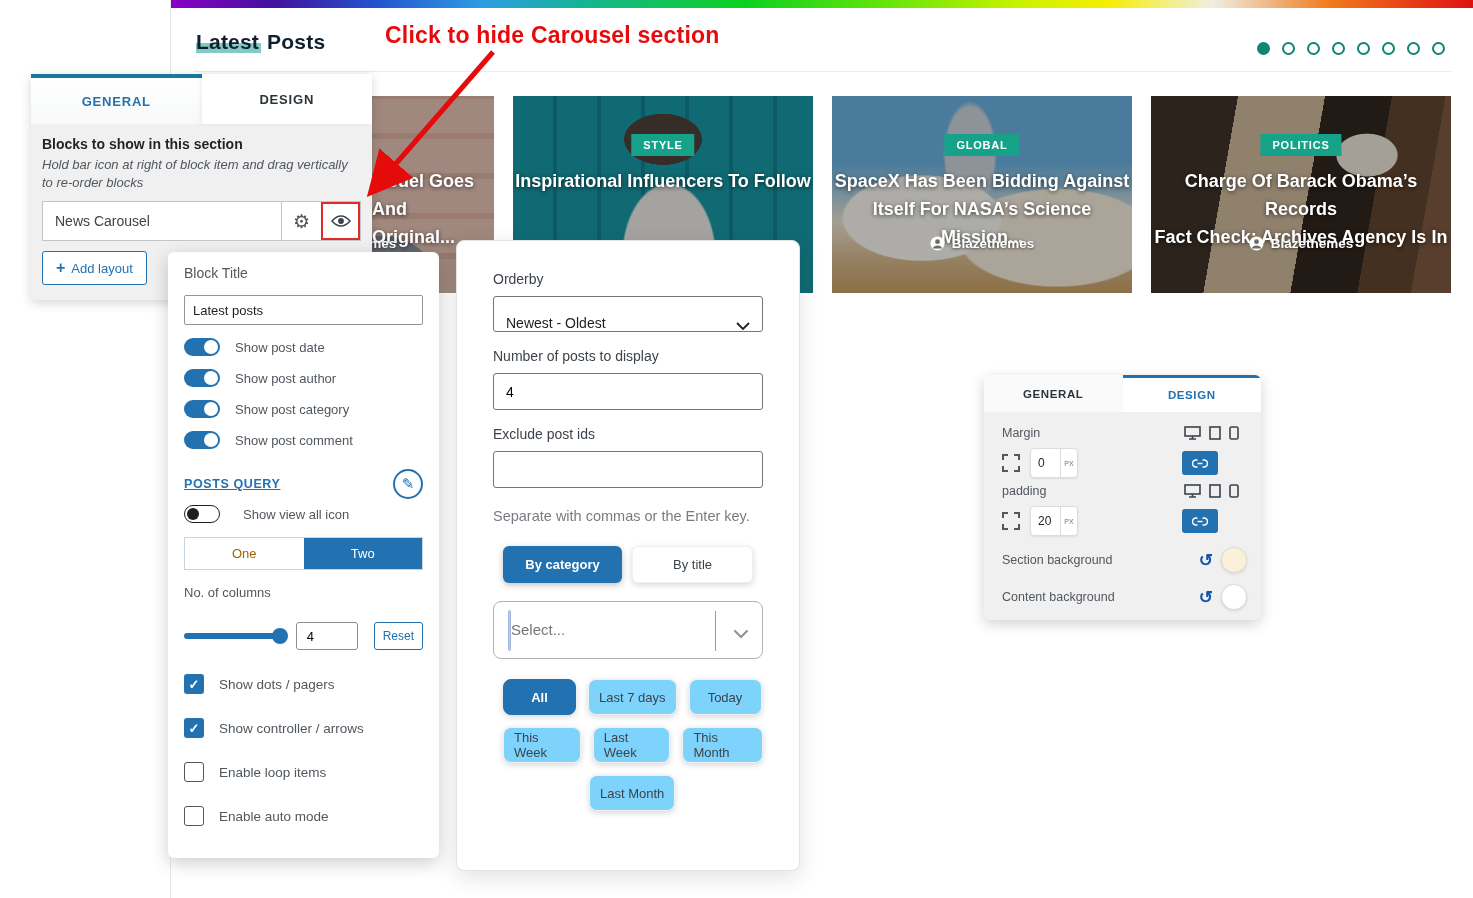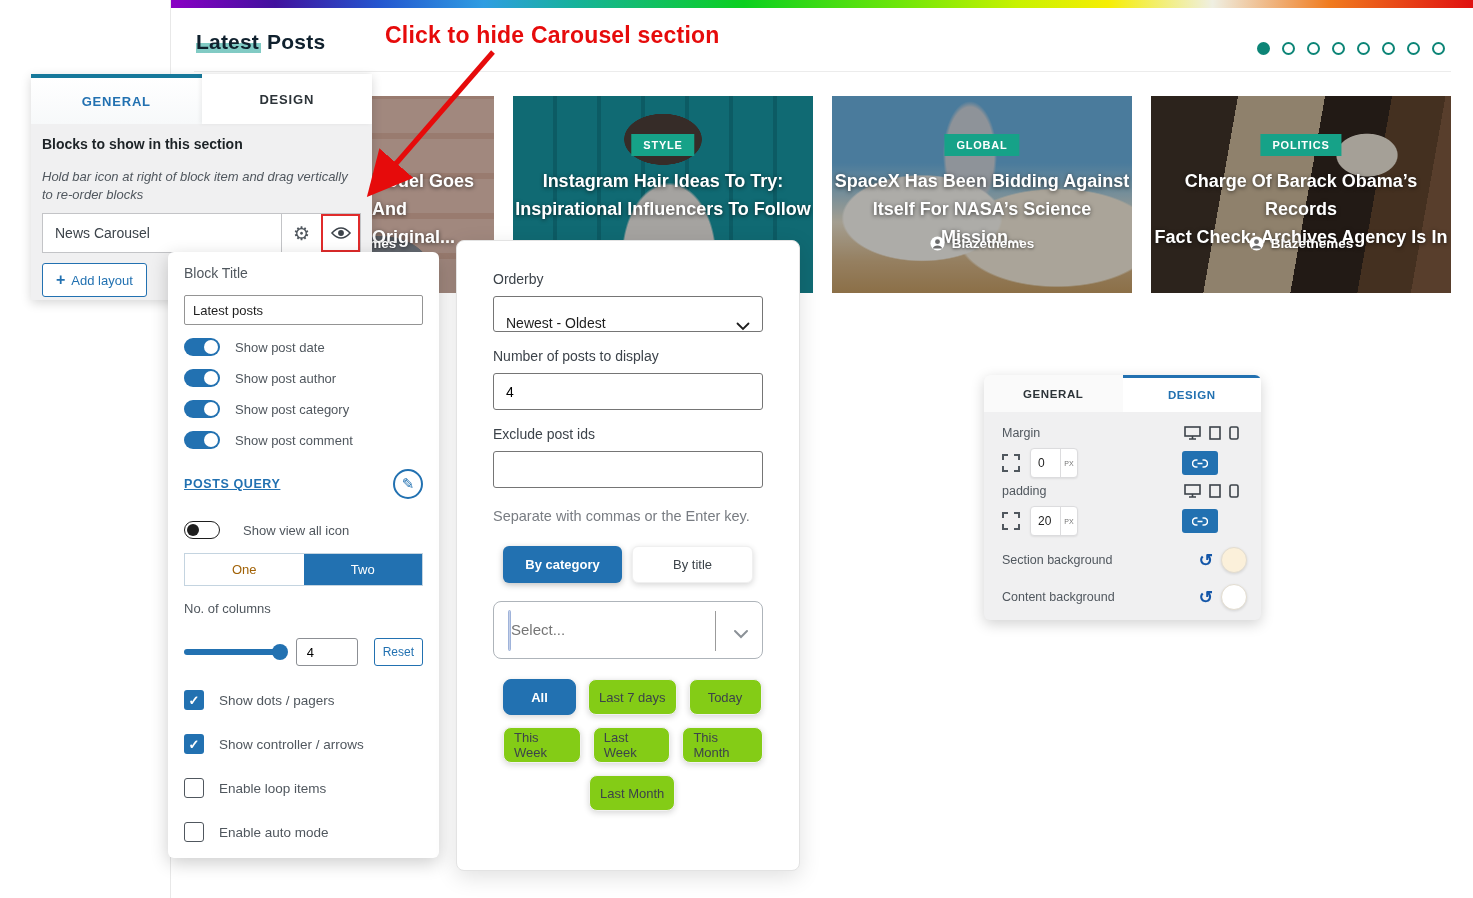--- a/index.html
+++ b/index.html
@@ -64,21 +64,21 @@
   
   .left-panel { position:absolute; left:31px; top:74px; width:341px; height:226px;
     z-index:5; box-shadow:0 3px 10px rgba(0,0,0,.16); background:#f0f0f1; }
   .lp-tabs { display:flex; height:50px; }
   .lp-tab { flex:1; display:flex; align-items:center; justify-content:center;
     font-size:13px; font-weight:bold; letter-spacing:.8px; background:#fff; }
   .lp-tab.active { border-top:4px solid #17799b; color:#2271b1;
     background:linear-gradient(#fff,#f7f9fa); }
   .lp-tab.inactive { color:#2c3338; box-shadow:-2px 0 4px rgba(0,0,0,.06); }
   .lp-body { padding:12px 11px 0 11px; }
-  .lp-heading { font-size:14px; font-weight:bold; color:#1d2327; margin-bottom:16px; }
+  .lp-heading { font-size:14px; font-weight:bold; color:#1d2327; margin-bottom:4px; }
   .lp-hint { font-size:13px; font-style:italic; color:#50575e; line-height:1.35;
     margin-bottom:10px; }
   .block-row { display:flex; height:40px; background:#fff; border:1px solid #c3c4c7;
     align-items:stretch; }
   .block-name { flex:1; display:flex; align-items:center; padding-left:12px;
     font-size:14px; color:#3c434a; }
   .block-btn { width:40px; display:flex; align-items:center; justify-content:center;
     border-left:1px solid #c3c4c7; background:#fff; cursor:pointer; }
   .block-btn.gear { font-size:19px; color:#50575e; }
   .block-btn.eye { border:2px solid #e02b2b; width:39px; }
@@ -103,21 +103,21 @@
   .toggle.off { background:#fff; border:1.5px solid #1e1e1e; }
   .toggle.off .knob { position:absolute; left:2px; top:1.5px; width:12px; height:12px;
     border-radius:50%; background:#1e1e1e; }
   .toggle-label { font-size:13px; color:#50575e; }
   .pq-row { margin-top:20px; display:flex; align-items:center; justify-content:space-between; }
   .pq-link { font-size:12.5px; font-weight:bold; letter-spacing:.6px; color:#2271b1;
     text-decoration:underline; cursor:pointer; }
   .pq-edit { width:30px; height:30px; border:2px solid #2271b1; border-radius:50%;
     display:flex; align-items:center; justify-content:center; color:#2271b1; font-size:15px;
     cursor:pointer; }
-  .viewall-row { margin-top:22px;gap:23px; }
+  .viewall-row { margin-top:6px;gap:23px; }
   .segmented { margin-top:14px; display:flex; height:33px; border:1px solid #c4d4e0; }
   .seg { flex:1; display:flex; align-items:center; justify-content:center; font-size:13px;
     cursor:pointer; }
   .seg.inactive { background:#fff; color:#a16207;text-align:right; }
   .seg.active { background:#2271b1; color:#fff; }
   .cols-label { margin-top:15px; font-size:13px; color:#50575e; }
   .slider-row { margin-top:22px; display:flex; align-items:center; gap:16px; }
   .slider-track { position:relative; width:128px; height:6px; border-radius:3px; background:#2271b1; }
   .slider-thumb { position:absolute; right:-8px; top:-5px; width:16px; height:16px;
     border-radius:50%; background:#2271b1; cursor:pointer; }
@@ -154,21 +154,21 @@
   .multiselect { margin-top:18px; position:relative; height:58px; border:1px solid #aeb4ba;
     border-radius:8px; background:#fff; cursor:text; }
   .ms-caret { position:absolute; left:14px; top:8px; width:3px; height:41px;
     background:#c3cfe8; border:1px solid #9fb3da; border-radius:2px; }
   .ms-text { position:absolute; left:17px; top:19px; font-size:15px; color:#757575; }
   .ms-divider { position:absolute; right:46px; top:9px; width:1px; height:40px; background:#9b9b9b; }
   .ms-chevron { position:absolute; right:13px; top:23px; color:#8b9197; }
   .date-grid { margin-top:20px; padding-left:10px; }
   .date-row { display:flex; gap:12px; margin-bottom:12px; }
   .date-row.last { padding-left:86px; }
-  .date-btn { height:36px; border-radius:8px; background:#84cc16; border:1px solid #f1f1f1;
+  .date-btn { height:36px; border-radius:8px; background:#7dd3fc; border:1px solid #f1f1f1;
     box-shadow:0 2px 6px rgba(0,0,0,.16); display:flex; align-items:center;
     justify-content:center; font-size:13px; color:#3c434a; cursor:pointer; padding:0 10px;
     min-width:73px; }
   .date-btn.active { background:#2271b1; color:#fff; font-weight:bold; border-color:#2271b1; }
 
   
   .design-panel { position:absolute; left:984px; top:375px; width:277px; height:245px;
     z-index:6; background:#f0f0f1; border-radius:6px; box-shadow:0 4px 14px rgba(0,0,0,.18);
     overflow:hidden; }
   .dp-tabs { display:flex; height:37px; }
@@ -235,21 +235,20 @@
             <path d="M2.8 13.3 a5.6 5 0 0 1 10.4 0 z" fill="#6b6b6b"></path>
           </svg>
           <span>Blazethemes</span>
         </div>
       </div>
 
       <div class="card card2-img">
         <div class="shade"></div>
         <div class="badge">STYLE</div>
         <div class="card-title">
-          <div>Instagram Hair Ideas To Try:</div>
           <div>Inspirational Influencers To Follow</div>
         </div>
       </div>
 
       <div class="card card3-img">
         <div class="shade"></div>
         <div class="badge">GLOBAL</div>
         <div class="card-title">
           <div>SpaceX Has Been Bidding Against</div>
           <div>Itself For NASA’s Science Mission...</div>

